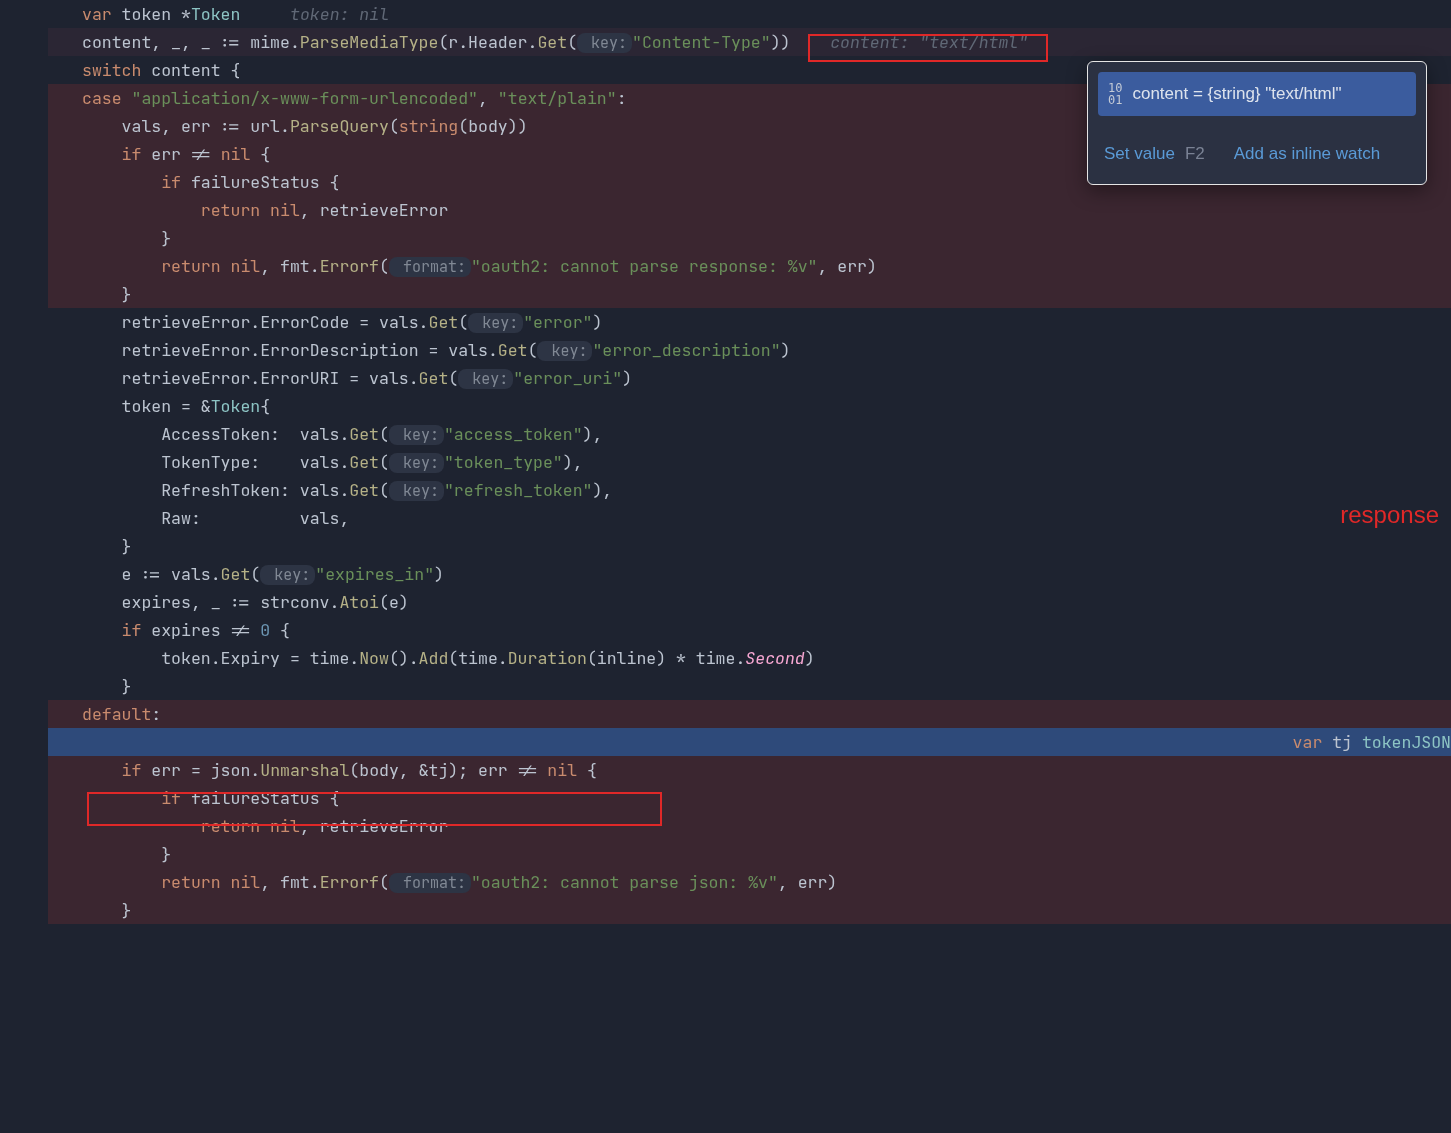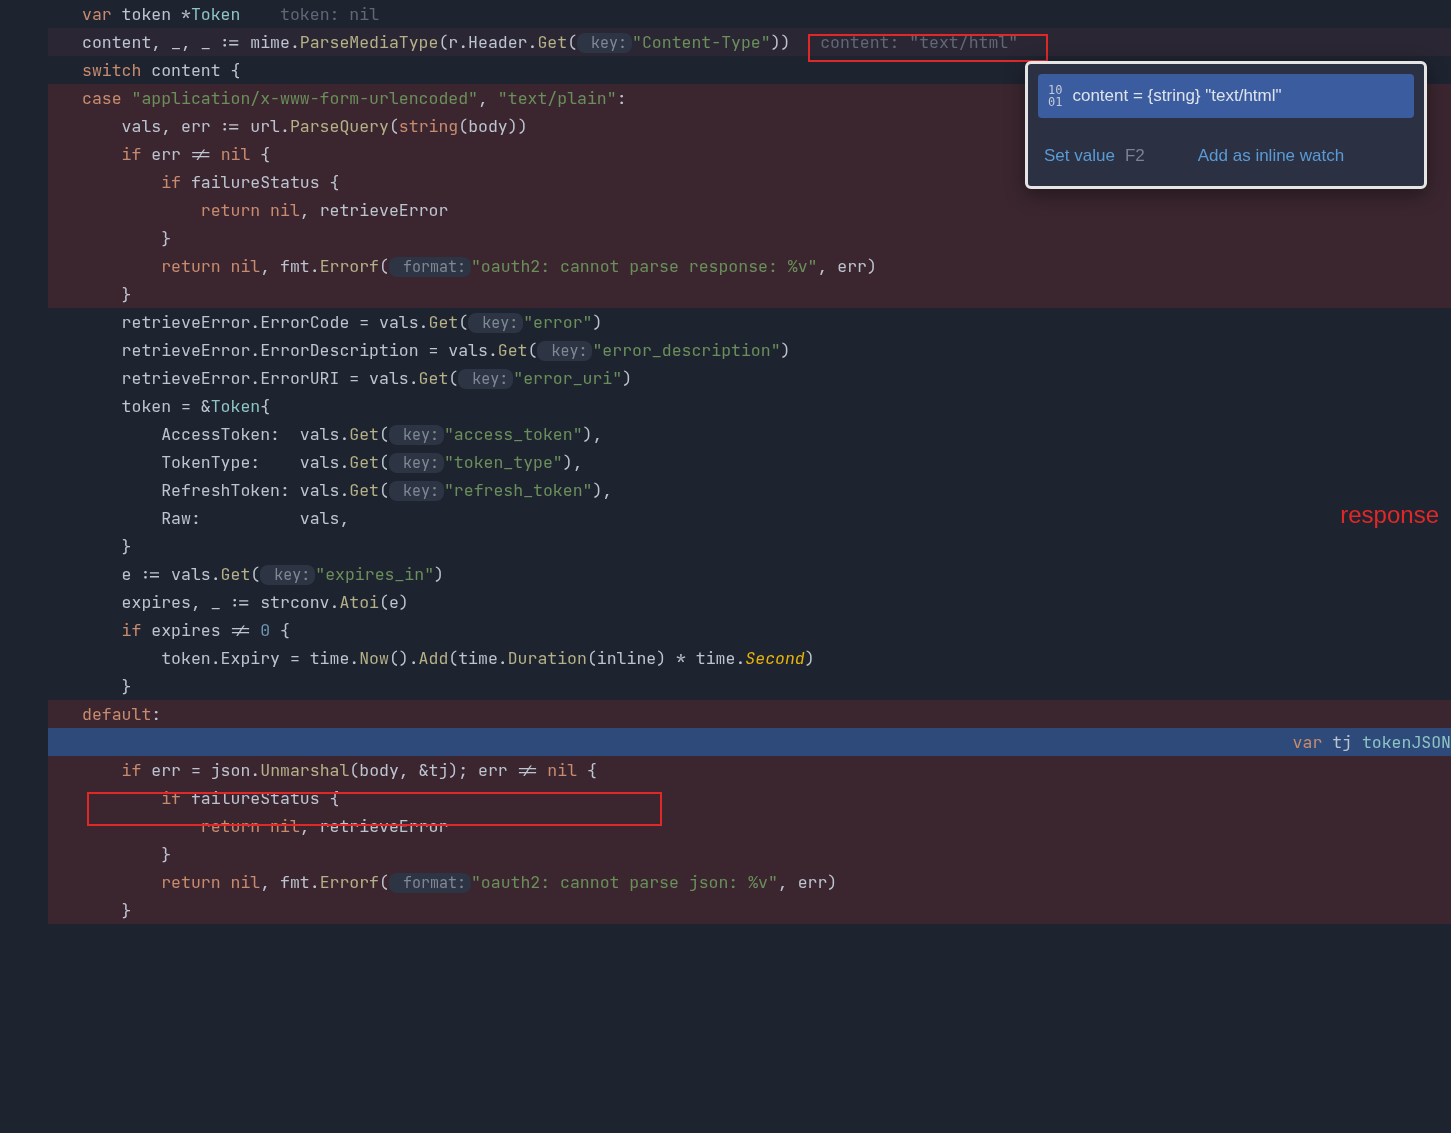--- a/index.html
+++ b/index.html
@@ -54,24 +54,26 @@
   .paramhint {
     background: #2d3444;
     color: #808894;
     border-radius: 8px;
     padding: 0 5px;
     font-size: 15px;
     font-style: normal;
   }
   .inlay {
     color: #606876;
+    font-style: italic;
+    margin-left: 10px;
   }
   .func { color: #b5b187; }
   .builtin { color: #c98b6e; }
-  .const { color: #eab308; font-style: italic; }
+  .const { color: #f9a8d4; font-style: italic; }
 
   
   .redbox1 {
     position: absolute;
     border: 2.5px solid #e02828;
     pointer-events: none;
   }
   .annotation-text {
     position: absolute;
     color: #e02828;
@@ -80,23 +82,23 @@
     text-align: right;
     line-height: 30px;
     pointer-events: none;
   }
 
   
   .popup {
     position: absolute;
     right: 24px;
     top: 61px;
-    width: 402px;
+    width: 340px;
     background: #2b3142;
-    border: 3px solid #e5e5e5;
+    border: 1px solid #e5e5e5;
     border-radius: 6px;
     box-shadow: 0 6px 20px rgba(0,0,0,0.4);
     font-family: "Segoe UI", Arial, sans-serif;
     font-size: 17px;
     color: #c3cad6;
     z-index: 10;
   }
   .popup-row {
     margin: 10px;
     padding: 8px 10px;
@@ -107,21 +109,21 @@
     gap: 10px;
   }
   .popup-row .icon {
     font-size: 12px;
     color: #c3cad6;
     line-height: 12px;
   }
   .popup-row .val-text { color: #dde3ed; }
   .popup-actions {
     display: flex;
-    gap: 53px;
+    gap: 29px;
     padding: 14px 16px 16px 16px;
   }
   .popup-actions .action { color: #5a9ad6; }
   .popup-actions .kbd { color: #7a8294; margin-left: 10px; }
 </style>
 </head>
 <body>
 
 <div class="editor">
   <div class="gutter"></div>

